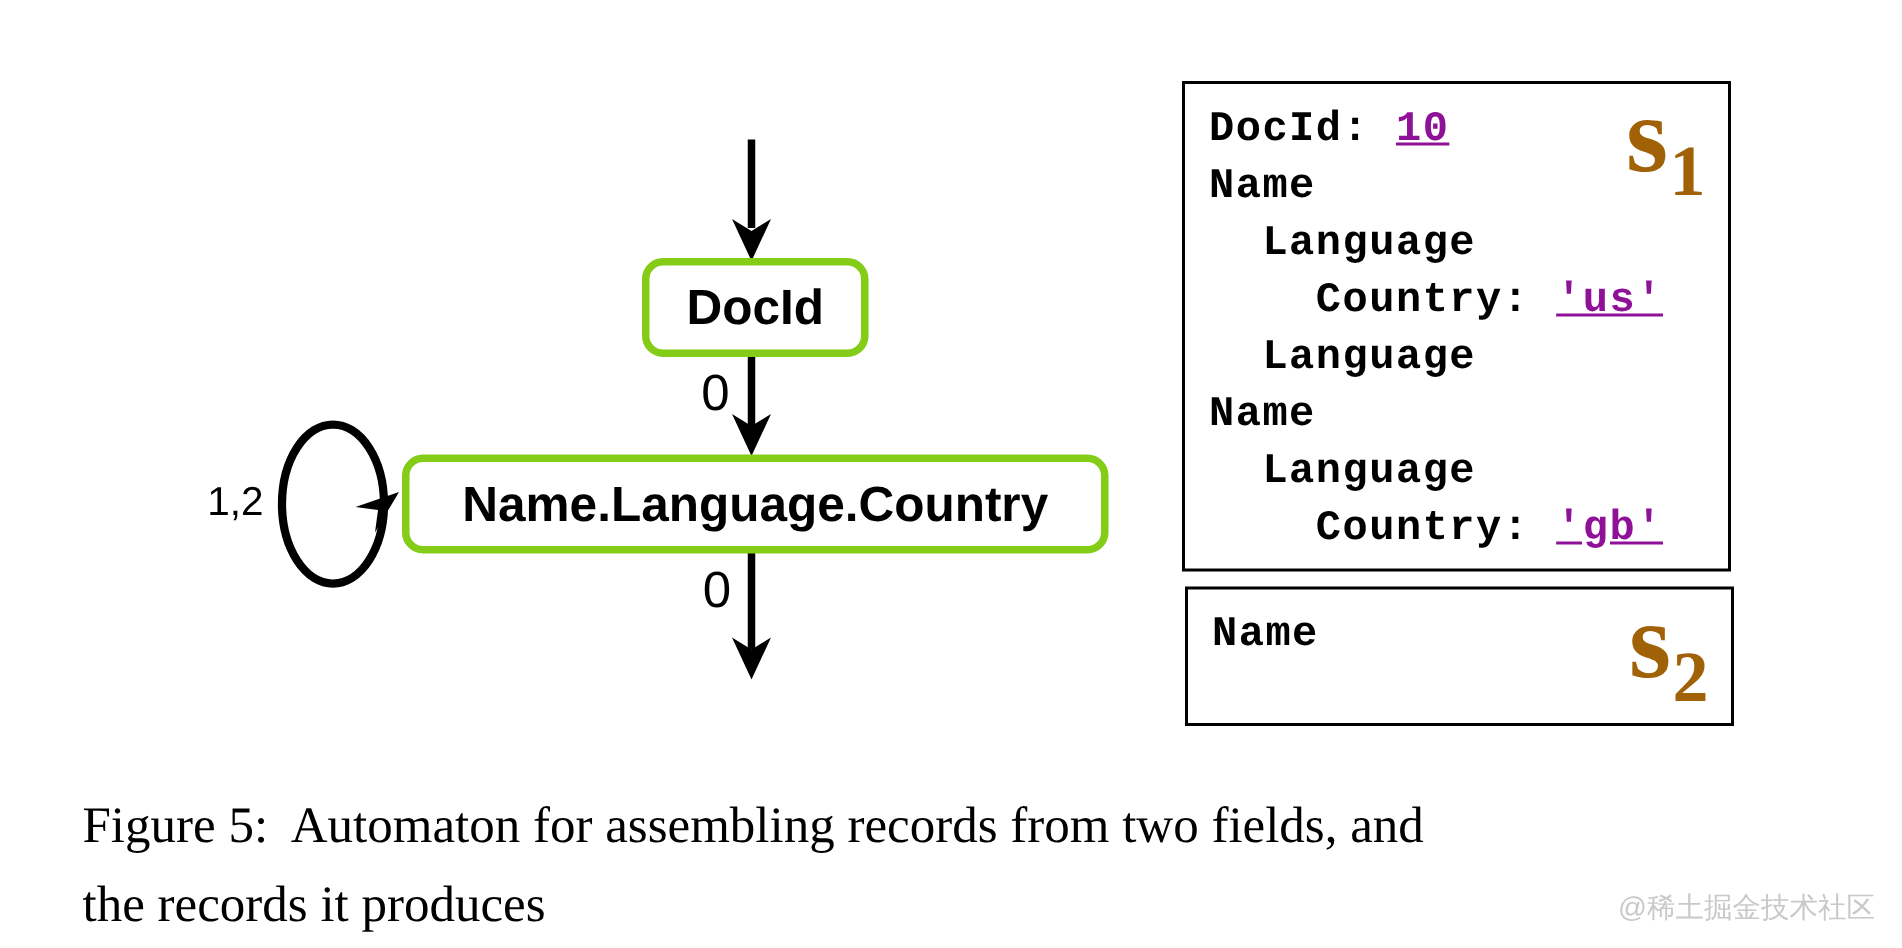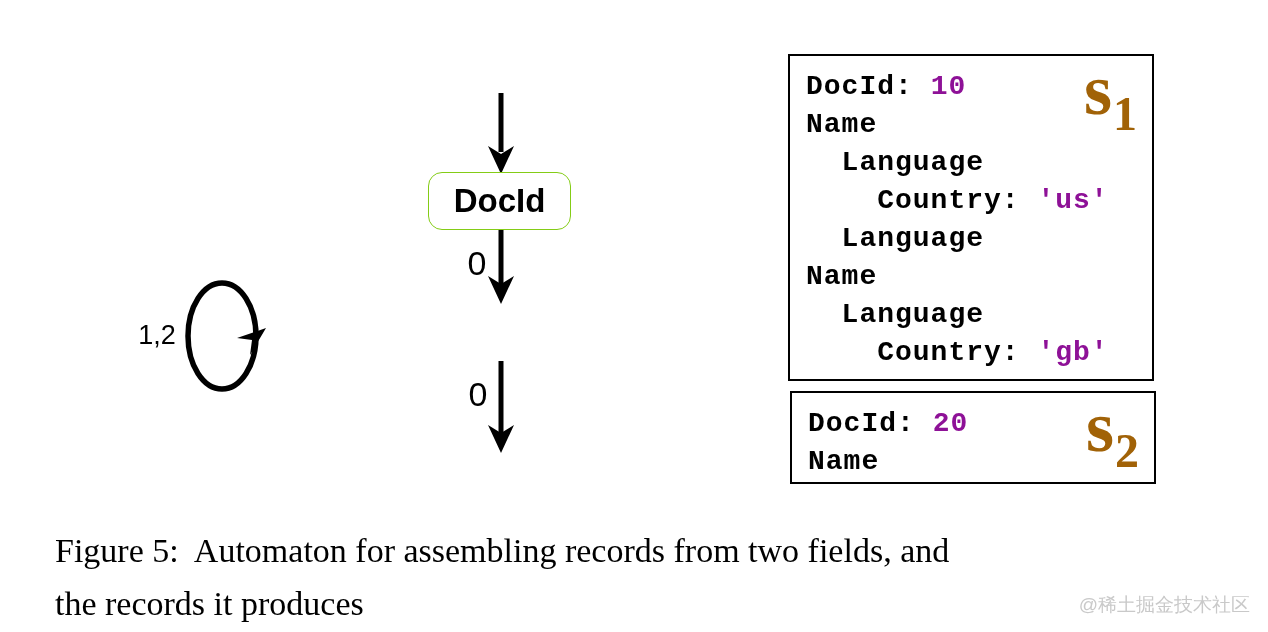--- a/index.html
+++ b/index.html
@@ -3,40 +3,40 @@
 <meta charset="utf-8">
 <style>
   html,body{margin:0;padding:0;background:#fff;}
   #page{position:relative;width:1268px;height:632px;background:#ffffff;overflow:hidden;
         font-family:"Liberation Sans",sans-serif;}
 
   
   #diagram-svg{position:absolute;left:0;top:0;width:1268px;height:632px;}
 
   .node{position:absolute;display:flex;align-items:center;justify-content:center;
-        background:#fff;border:1px solid #84cc16;border-radius:14px;
+        background:#fff;border:5px solid #84cc16;border-radius:14px;
         font-weight:bold;font-size:33px;color:#000;letter-spacing:0px;}
   #node-docid{left:428px;top:172px;width:141px;height:56px;}
   #node-nlc{left:268px;top:303px;width:461px;height:56px;}
 
   .edge-label{position:absolute;transform:translate(-50%,-50%);
               font-size:34px;font-weight:400;color:#000;}
   #lbl-enter{left:477px;top:263px;}
   #lbl-exit{left:478px;top:394px;}
   #lbl-loop{left:157px;top:335px;font-size:27px;}
 
   
   .record-box{position:absolute;background:#fff;border:2.5px solid #000;
               font-family:"Liberation Mono",monospace;font-weight:bold;
               font-size:28px;letter-spacing:1px;color:#000;}
   #record-s1{left:788px;top:54px;width:362px;height:323px;}
   #record-s2{left:790px;top:391px;width:362px;height:89px;}
   .rlines{padding:12px 0 0 16px;}
   .rline{white-space:pre;line-height:38px;height:38px;}
-  .val{color:var(--val,#8e1197);}
+  .val{color:var(--val,#8e1197);text-decoration:underline;}
 
   .stag{position:absolute;top:0px;right:14px;line-height:0.95;
         font-family:"Liberation Serif",serif;font-weight:bold;font-size:72px;color:#a16207;}
   .stag sub{font-size:48px;line-height:0;vertical-align:-16px;}
 
   
   #caption{position:absolute;left:55px;top:524px;width:1205px;
            font-family:"Liberation Serif",serif;font-size:34px;color:#000;}
   #caption .cap-line{white-space:pre;line-height:53px;}
   #watermark{position:absolute;right:18px;top:592px;font-size:19px;color:#c9c9c9;
@@ -66,20 +66,23 @@
 
     <g>
       <ellipse cx="222" cy="336" rx="34" ry="53" fill="none" stroke="#000" stroke-width="5.5"></ellipse>
       <polygon points="266,328 250,355 252,340 237,338" fill="#000"></polygon>
     </g>
   </svg>
 
   <div class="node" id="node-docid">
     <span>DocId</span>
   </div>
+  <div class="node" id="node-nlc">
+    <span>Name.Language.Country</span>
+  </div>
 
   <div class="edge-label" id="lbl-enter">0</div>
   <div class="edge-label" id="lbl-loop">1,2</div>
   <div class="edge-label" id="lbl-exit">0</div>
 
   <div class="record-box" id="record-s1">
     <span class="stag"><span>s</span><sub>1</sub></span>
     <div class="rlines">
       <div class="rline"><span>DocId: </span><span class="val">10</span></div>
       <div class="rline"><span>Name</span><span class="val"></span></div>
@@ -88,21 +91,20 @@
       <div class="rline"><span>  Language</span><span class="val"></span></div>
       <div class="rline"><span>Name</span><span class="val"></span></div>
       <div class="rline"><span>  Language</span><span class="val"></span></div>
       <div class="rline"><span>    Country: </span><span class="val">'gb'</span></div>
     </div>
   </div>
 
   <div class="record-box" id="record-s2">
     <span class="stag"><span>s</span><sub>2</sub></span>
     <div class="rlines">
-      <div class="rline"><span>DocId: </span><span class="val">20</span></div>
       <div class="rline"><span>Name</span><span class="val"></span></div>
     </div>
   </div>
 
   <div id="caption">
     <div class="cap-line">Figure 5:  Automaton for assembling records from two fields, and</div>
     <div class="cap-line">the records it produces</div>
   </div>
 
   <div id="watermark">@稀土掘金技术社区</div>

